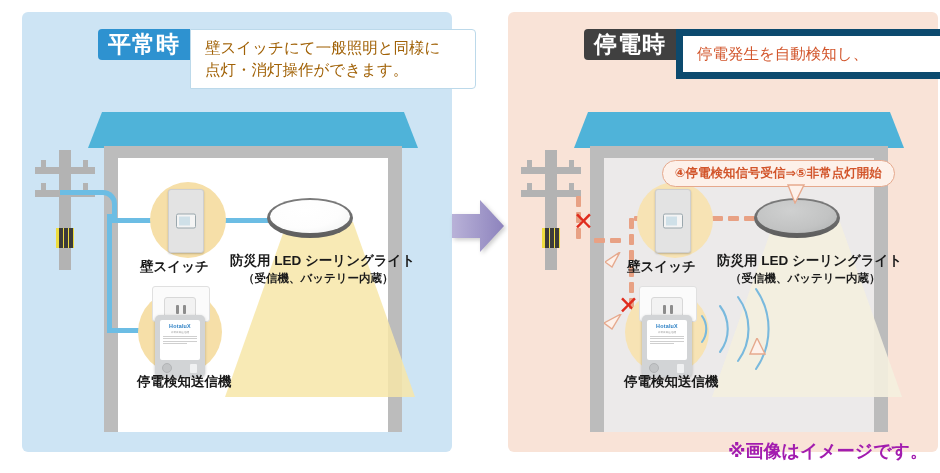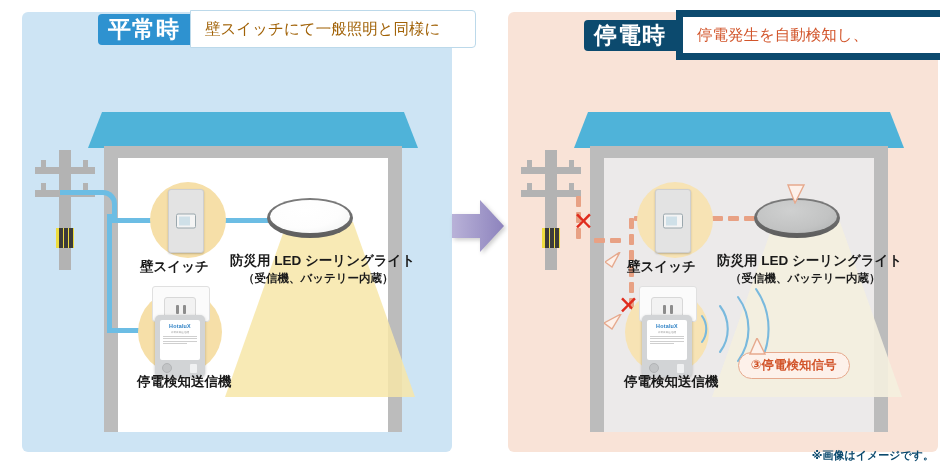--- a/index.html
+++ b/index.html
@@ -11,40 +11,40 @@
     position:relative;
   }
   .stage{position:absolute;left:0;top:0;width:940px;height:473px;}
 
   
   .panel{position:absolute;top:12px;height:440px;border-radius:6px;}
   .panel-normal{left:22px;width:430px;background:#cde4f4;}
   .panel-outage{left:508px;width:430px;background:#f9e3d7;}
 
   
-  .hdr{position:absolute;top:10px;display:flex;align-items:center;padding-left:48px;}
+  .hdr{position:absolute;top:29px;display:flex;align-items:flex-start;padding-left:48px;}
   .hdr-badge{
     display:flex;align-items:center;justify-content:center;
     width:92px;border-radius:4px 0 0 4px;
     color:#ffffff;font-size:23px;font-weight:bold;letter-spacing:1px;
   }
   .hdr-box{
     background:#ffffff;border-radius:0 4px 4px 0;
     padding:7px 12px 7px 14px;display:flex;flex-direction:column;
     justify-content:center;
   }
   .hdr-line{font-size:15.5px;line-height:1.42;white-space:nowrap;}
 
   .hdr-normal{left:50px;}
   .hdr-normal .hdr-badge{background:#2e92d0;}
   .hdr-normal .hdr-box{border:1px solid #bcd9ea;width:258px;}
   .hdr-normal .hdr-line{color:#a16207;}
 
   .hdr-outage{left:536px;}
-  .hdr-outage .hdr-badge{background:#0c4a6e;}
+  .hdr-outage .hdr-badge{background:#404040;}
   .hdr-outage .hdr-box{border:7px solid #0c4a6e;width:258px;}
   .hdr-outage .hdr-line{color:#d2552b;}
 
   
   .house{position:absolute;}
   .roof{position:absolute;left:0;top:0;width:100%;height:36px;}
   .walls{position:absolute;left:16px;top:34px;width:298px;height:286px;background:#bcbcbc;}
   .room{position:absolute;left:14px;top:12px;right:14px;bottom:0px;background:#ffffff;}
   .room-out{background:#eceaea;}
 
@@ -120,33 +120,34 @@
       color:#d2552b;font-size:12.5px;font-weight:bold;text-align:center;
       display:flex;flex-direction:column;align-items:center;justify-content:center;line-height:1.18;}
 
   
   .xmark{position:absolute;color:#e02c1e;font-weight:bold;line-height:1;}
 
   
   .arrow{position:absolute;left:452px;top:198px;width:52px;height:56px;
       filter:drop-shadow(2px 2px 2px rgba(0,0,0,.2));}
 
-  .note{position:absolute;right:6px;bottom:10px;font-size:11px;font-weight:bold;color:#0c4a6e;}
+  .note{position:absolute;right:12px;bottom:10px;font-size:18px;font-weight:bold;color:#a21caf;}
 </style>
 </head>
 <body>
 
 <div class="stage">
 
   <div class="panel panel-normal"></div>
 
   <div class="hdr hdr-normal">
     <div class="hdr-badge">平常時</div>
     <div class="hdr-box">
       <div class="hdr-line">壁スイッチにて一般照明と同様に</div>
+      <div class="hdr-line">点灯・消灯操作ができます。</div>
     </div>
   </div>
 
   <div class="pole" style="left:30px;top:150px;width:70px;height:120px;">
     <div class="pole-mast" style="left:29px;top:0;width:12px;height:120px;"></div>
     <div class="pole-arm" style="left:5px;top:17px;width:60px;height:7px;"></div>
     <div class="pole-arm" style="left:5px;top:40px;width:60px;height:7px;"></div>
     <div class="pole-ins" style="left:11px;top:10px;width:5px;height:8px;"></div>
     <div class="pole-ins" style="left:32px;top:10px;width:5px;height:8px;"></div>
     <div class="pole-ins" style="left:53px;top:10px;width:5px;height:8px;"></div>
@@ -355,24 +356,24 @@
   <div class="lbl lbl-main" style="left:624px;top:373px;">停電検知送信機</div>
 
   <svg style="position:absolute;left:605px;top:252px;width:16px;height:16px;" viewBox="0 0 16 16">
     <polygon points="0,10 15,0 7,15" fill="#fdf1ea" stroke="#e6a98d" stroke-width="1.4"></polygon>
   </svg>
 
   <svg style="position:absolute;left:604px;top:314px;width:18px;height:16px;" viewBox="0 0 18 16">
     <polygon points="0,9 17,0 8,15" fill="#fdf1ea" stroke="#e6a98d" stroke-width="1.4"></polygon>
   </svg>
 
-  <div class="co-pill" style="left:738px;top:352px;">③停電検知信号</div>
   <svg style="position:absolute;left:748px;top:338px;width:20px;height:17px;" viewBox="0 0 20 17">
     <polygon points="2,16 9,0 17,16" fill="#fdf1ea" stroke="#e6a98d" stroke-width="1.4"></polygon>
   </svg>
 
+  <div class="co-pill" style="left:662px;top:160px;">④停電検知信号受信⇒⑤非常点灯開始</div>
   <svg style="position:absolute;left:786px;top:184px;width:20px;height:20px;" viewBox="0 0 20 20">
     <polygon points="2,1 18,1 9,19" fill="#fdf1ea" stroke="#e6a98d" stroke-width="1.4"></polygon>
   </svg>
 
   <div class="note">※画像はイメージです。</div>
 
 </div>
 
 </body></html>

